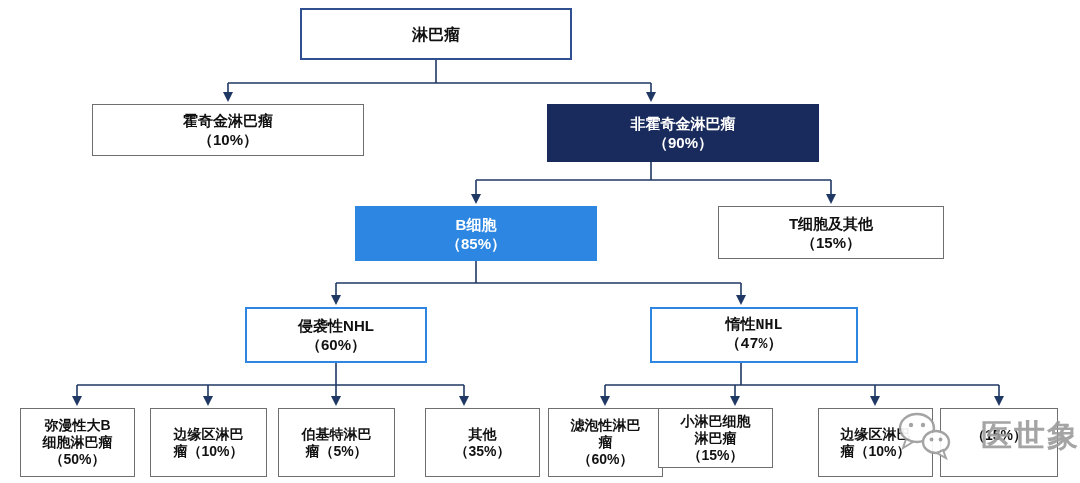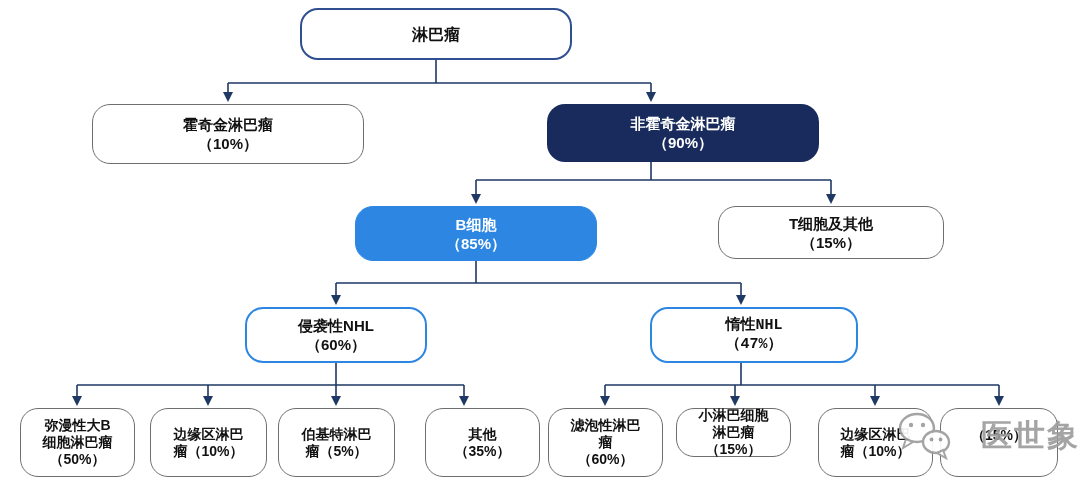--- a/index.html
+++ b/index.html
@@ -4,21 +4,21 @@
 <style>
   html,body{margin:0;padding:0;background:#ffffff;}
   #canvas{
     position:relative;width:1080px;height:483px;background:#ffffff;overflow:hidden;
     font-family:"Liberation Sans","DejaVu Sans",sans-serif;
   }
   #connectors{position:absolute;left:0;top:0;z-index:1;}
   .node{
     position:absolute;z-index:2;box-sizing:border-box;background:#ffffff;
     display:flex;flex-direction:column;align-items:center;justify-content:center;
-    text-align:center;font-weight:bold;color:#111111;border-radius:18px;
+    text-align:center;font-weight:bold;color:#111111;
   }
   .node span{display:block;line-height:19px;}
   .root{border:2.5px solid #2f4f90;font-size:16px;}
   .gray{border:1.6px solid #6f6f6f;font-size:15px;}
   .navy{background:#182b5c;color:#ffffff;font-size:15px;margin-left:32px;}
   .fillblue{background:#2d87e2;color:#ffffff;font-size:15px;border:1px solid #2d87e2;}
   .blueborder{border:2px solid #2d87e2;font-size:15px;}
   .leaf{border:1.6px solid #6f6f6f;font-size:14px;}
   .leaf span{line-height:17px;}
   #watermark{
@@ -63,21 +63,21 @@
       <line x1="735" y1="385" x2="735" y2="404" marker-end="url(#arr)"></line>
       <line x1="875" y1="385" x2="875" y2="404" marker-end="url(#arr)"></line>
       <line x1="999" y1="385" x2="999" y2="404" marker-end="url(#arr)"></line>
     </g>
   </svg>
 
   <div class="node root" style="left:300px;top:8px;width:272px;height:52px;">
     <span>淋巴瘤</span>
   </div>
 
-  <div class="node gray" style="left:92px;top:104px;width:272px;height:60px;">
+  <div class="node gray" style="left:92px;top:104px;width:272px;height:52px;">
     <span>霍奇金淋巴瘤</span>
     <span>（10%）</span>
   </div>
   <div class="node navy" style="left:515px;top:104px;width:272px;height:58px;">
     <span>非霍奇金淋巴瘤</span>
     <span>（90%）</span>
   </div>
 
   <div class="node fillblue" style="left:355px;top:206px;width:242px;height:55px;">
     <span>B细胞</span>
@@ -112,21 +112,21 @@
   </div>
   <div class="node leaf" style="left:425px;top:408px;width:115px;height:69px;">
     <span>其他</span>
     <span>（35%）</span>
   </div>
   <div class="node leaf" style="left:548px;top:408px;width:115px;height:69px;">
     <span>滤泡性淋巴</span>
     <span>瘤</span>
     <span>（60%）</span>
   </div>
-  <div class="node leaf" style="left:676px;top:408px;width:115px;height:49px;align-items:center;">
+  <div class="node leaf" style="left:658px;top:408px;width:115px;height:60px;align-items:center;">
     <span>小淋巴细胞</span>
     <span>淋巴瘤</span>
     <span>（15%）</span>
   </div>
   <div class="node leaf" style="left:818px;top:408px;width:115px;height:69px;">
     <span>边缘区淋巴</span>
     <span>瘤（10%）</span>
   </div>
   <div class="node leaf" style="left:940px;top:408px;width:118px;height:69px;padding-top:18px;justify-content:flex-start;">
     <span>（15%）</span>

